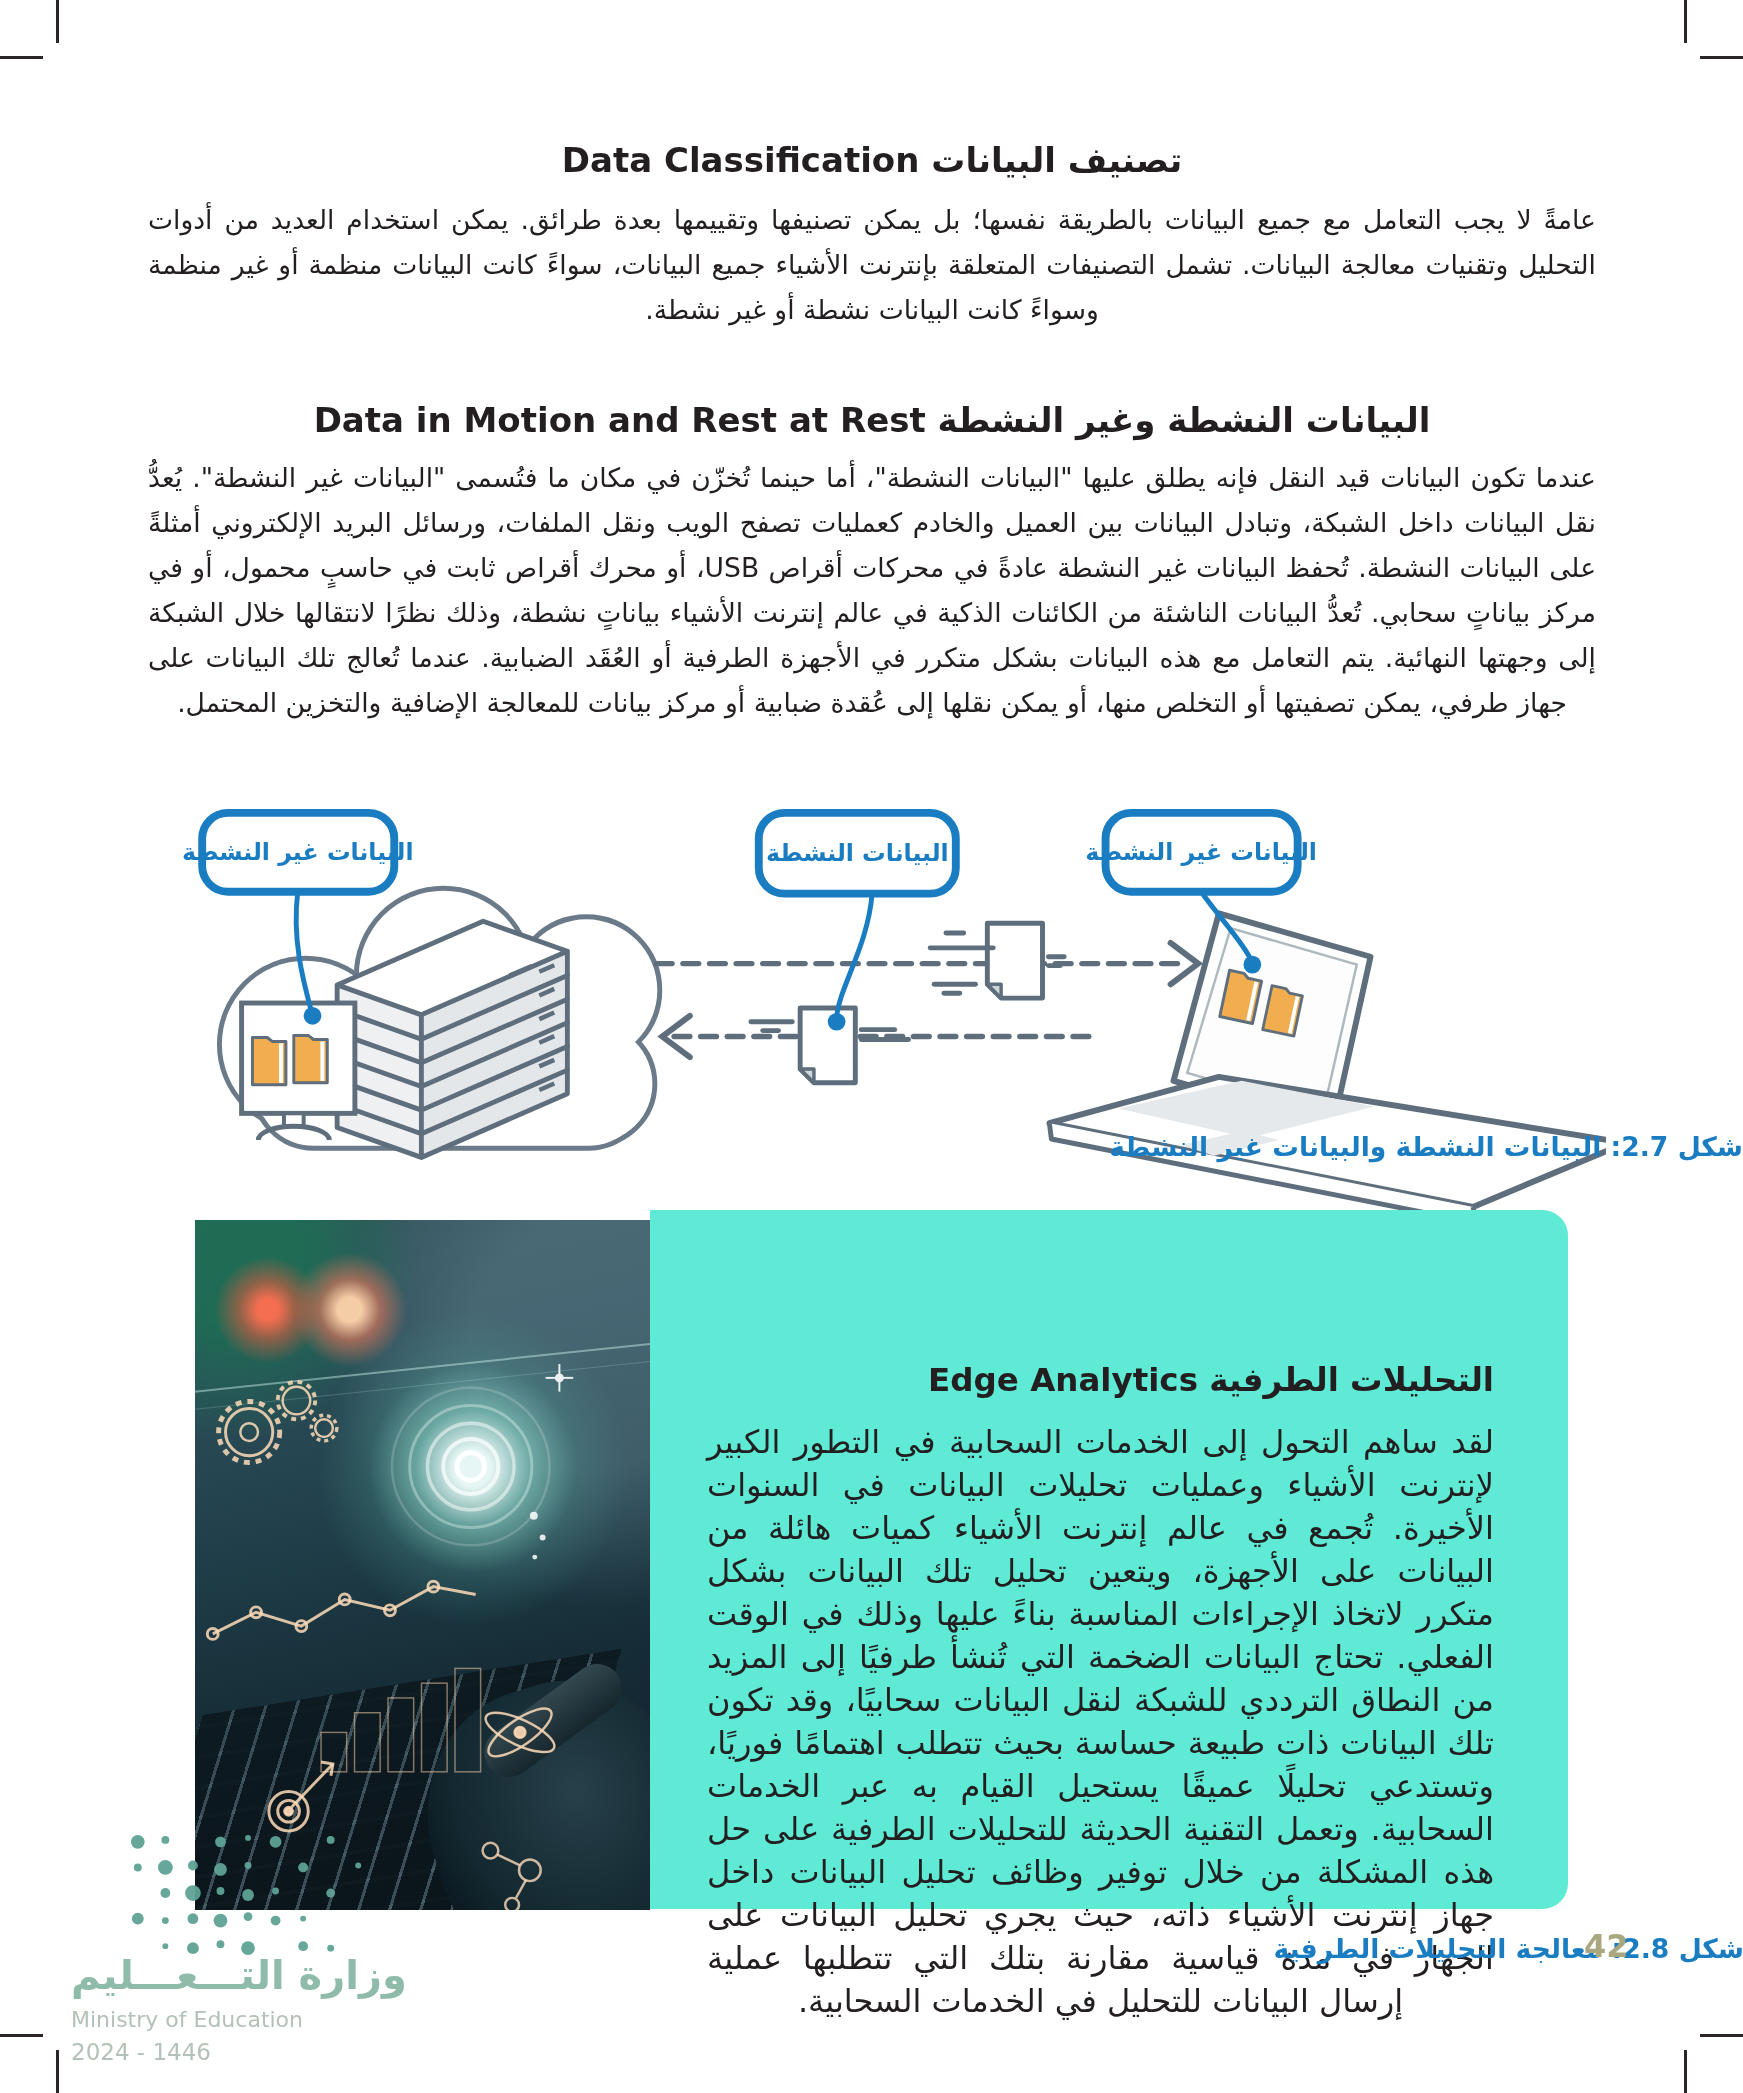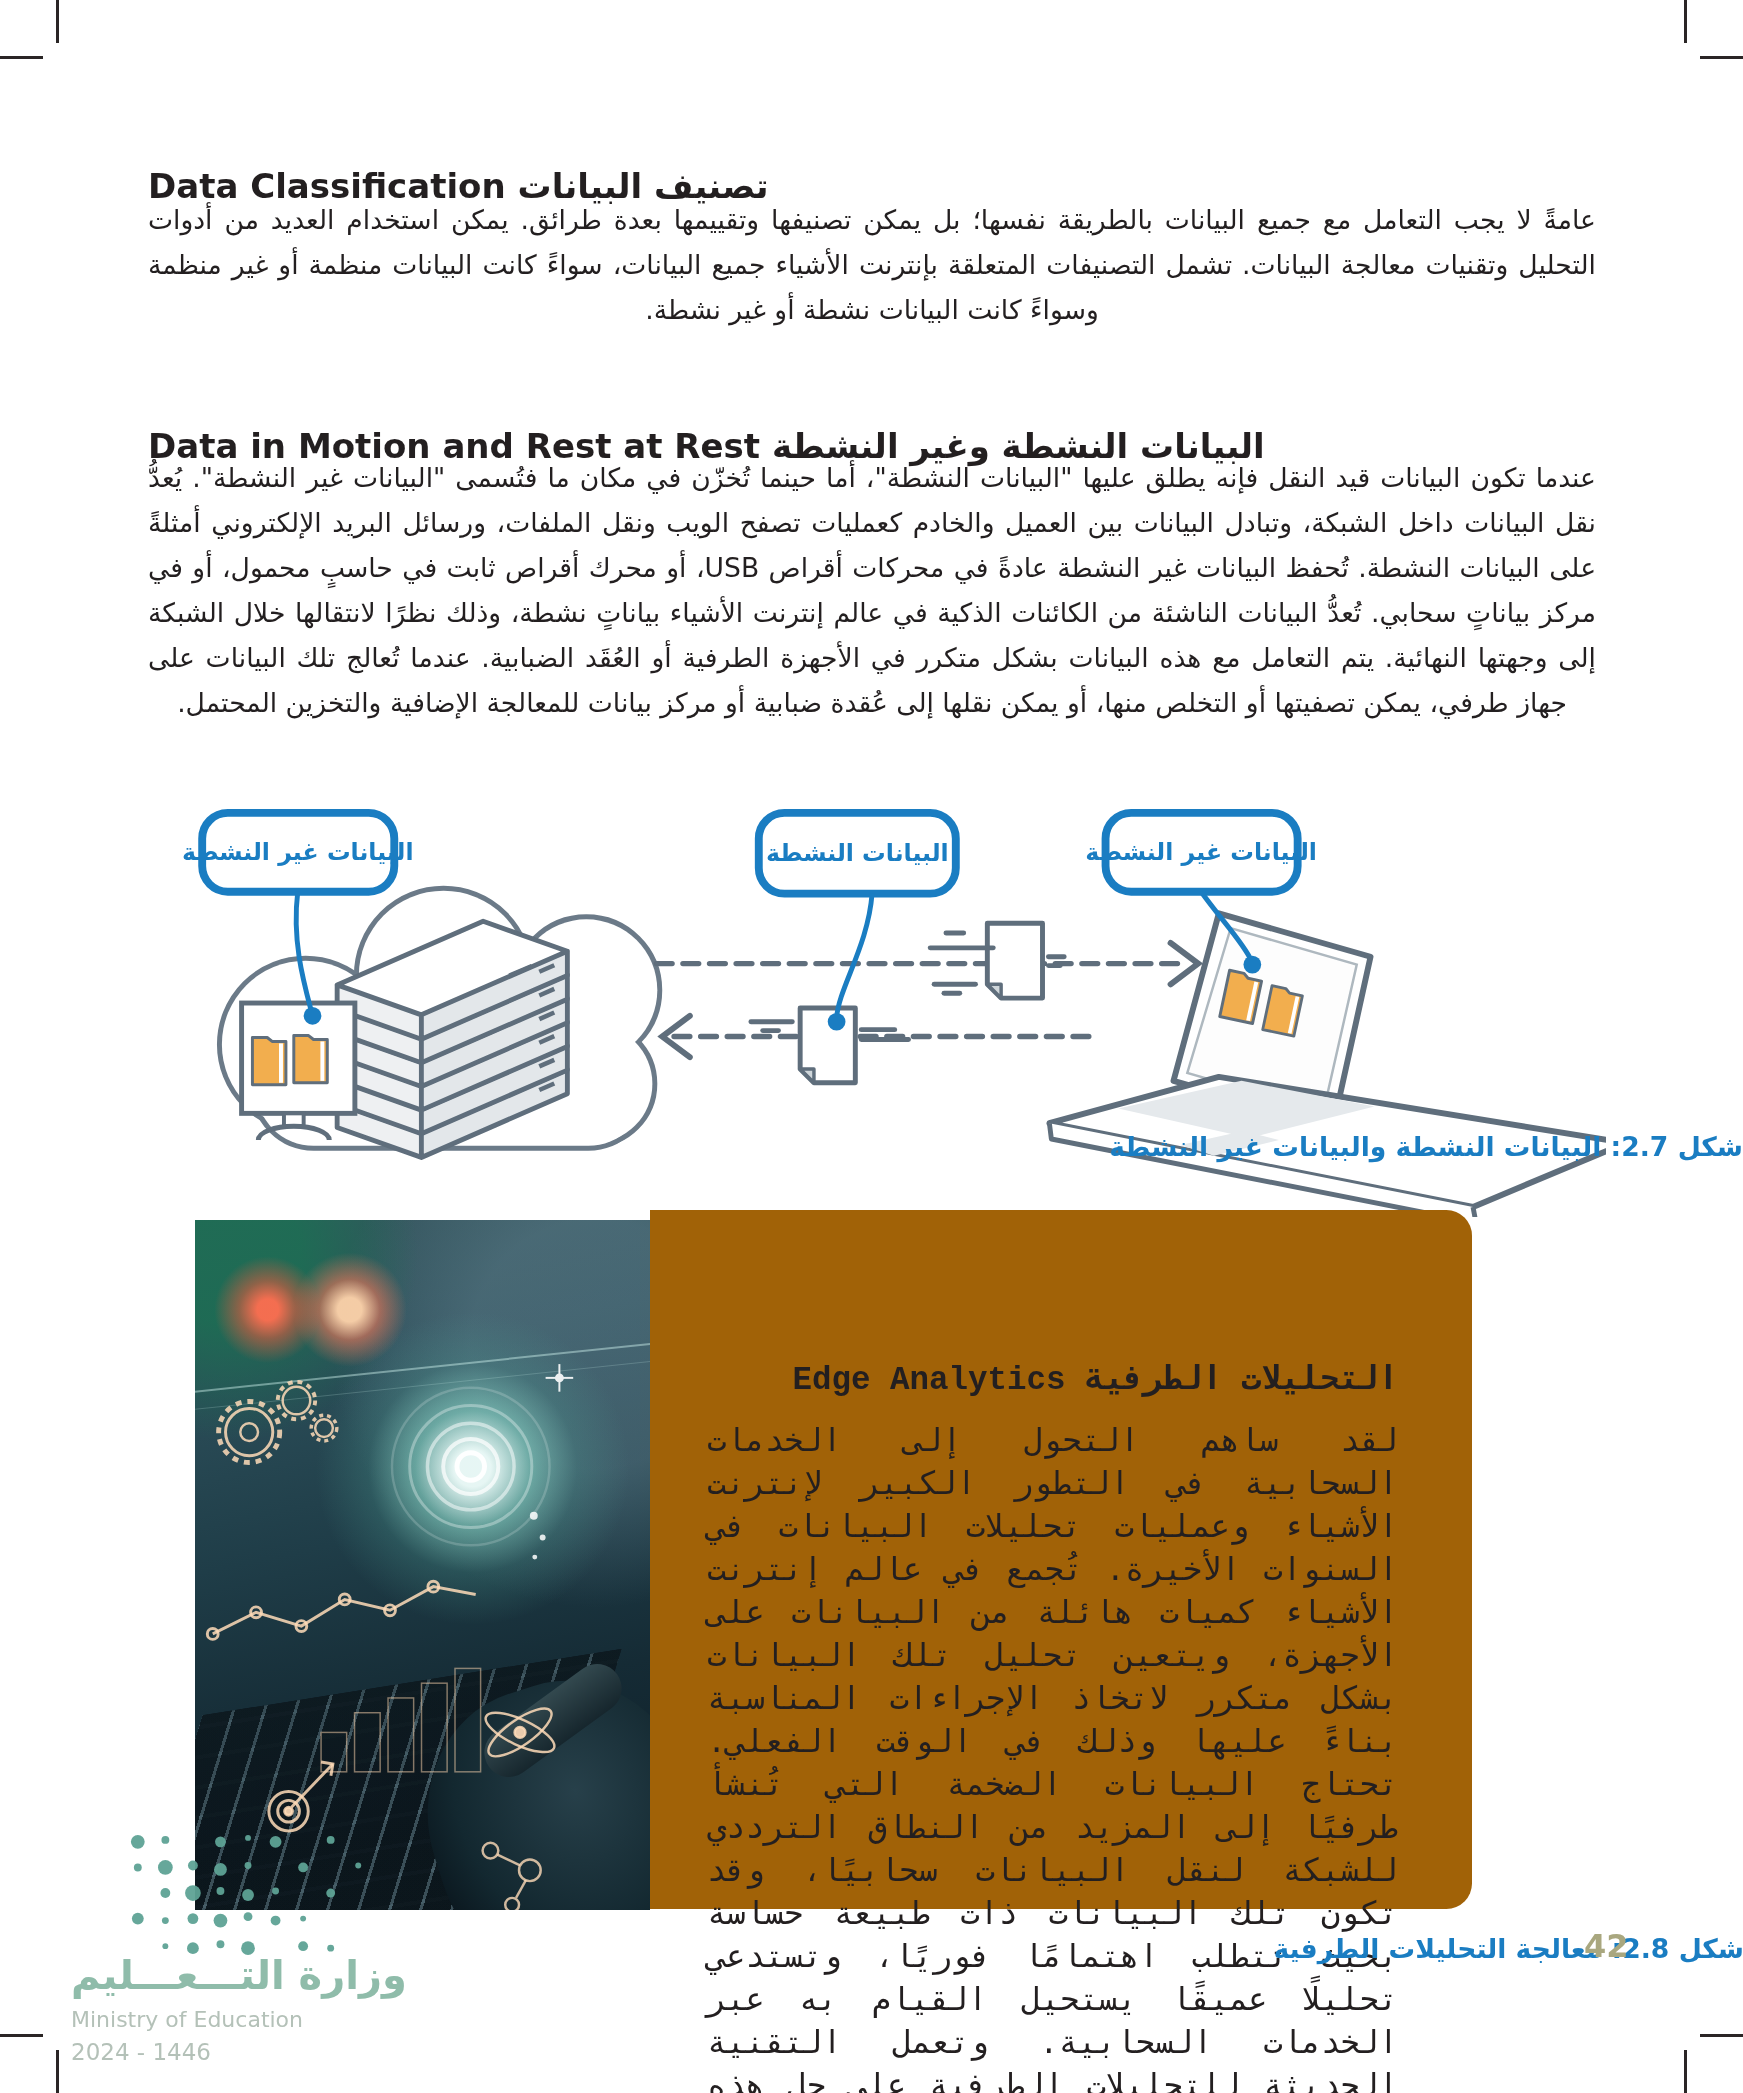--- a/index.html
+++ b/index.html
@@ -2,32 +2,32 @@
 <html><head>
 <meta charset="utf-8">
 <style>
   html,body{margin:0;padding:0;background:#ffffff;}
   .page{position:relative;width:1744px;height:2093px;background:#fff;overflow:hidden;
         font-family:"DejaVu Sans",sans-serif;color:#231f20;}
   .crop{position:absolute;background:#2a2526;}
   .crop.v{width:3px;height:43px;}
   .crop.h{width:43px;height:3px;}
 
-  .h-main{position:absolute;left:148px;width:1448px;direction:rtl;text-align:left;
-          font-size:34px;font-weight:bold;line-height:45px;margin-top:26px;}
+  .h-main{position:absolute;left:148px;width:1448px;direction:rtl;text-align:center;
+          font-size:34px;font-weight:bold;line-height:45px;}
   .body-text{position:absolute;left:148px;width:1448px;direction:rtl;
              text-align:justify;text-align-last:center;font-size:26.6px;line-height:45px;}
 
   .fig-caption{position:absolute;direction:rtl;text-align:right;color:#1a7dc2;
                font-size:26.6px;font-weight:bold;}
 
   .diagram{position:absolute;left:148px;top:793px;}
 
-  .panel{position:absolute;left:650px;top:1210px;width:822px;height:699px;
-         background:#a16207;border-radius:0 25.6px 25.6px 0;font-family:Liberation Mono, monospace;}
+  .panel{position:absolute;left:650px;top:1210px;width:918px;height:699px;
+         background:#5eead4;border-radius:0 25.6px 25.6px 0;}
   .panel h3{margin:150px 74px 0 59px;direction:rtl;text-align:right;
             font-size:32.5px;font-weight:bold;line-height:41px;}
   .panel p{margin:19.7px 74px 0 57px;direction:rtl;text-align:justify;text-align-last:center;
            font-size:32px;line-height:43px;}
 
   .photo{position:absolute;left:195px;top:1220px;width:455px;height:690px;overflow:hidden;
          background:
           radial-gradient(circle at 16% 13%, rgba(255,110,80,.95) 0 1.5%, rgba(255,90,60,.5) 4%, transparent 7.5%),
           radial-gradient(circle at 34% 13%, rgba(255,210,170,.95) 0 1.8%, rgba(255,120,90,.55) 4.5%, transparent 8.5%),
           radial-gradient(circle at 61% 36%, rgba(240,255,252,.95) 0 3.5%, rgba(150,235,215,.55) 11%, rgba(80,160,150,.25) 20%, transparent 30%),

